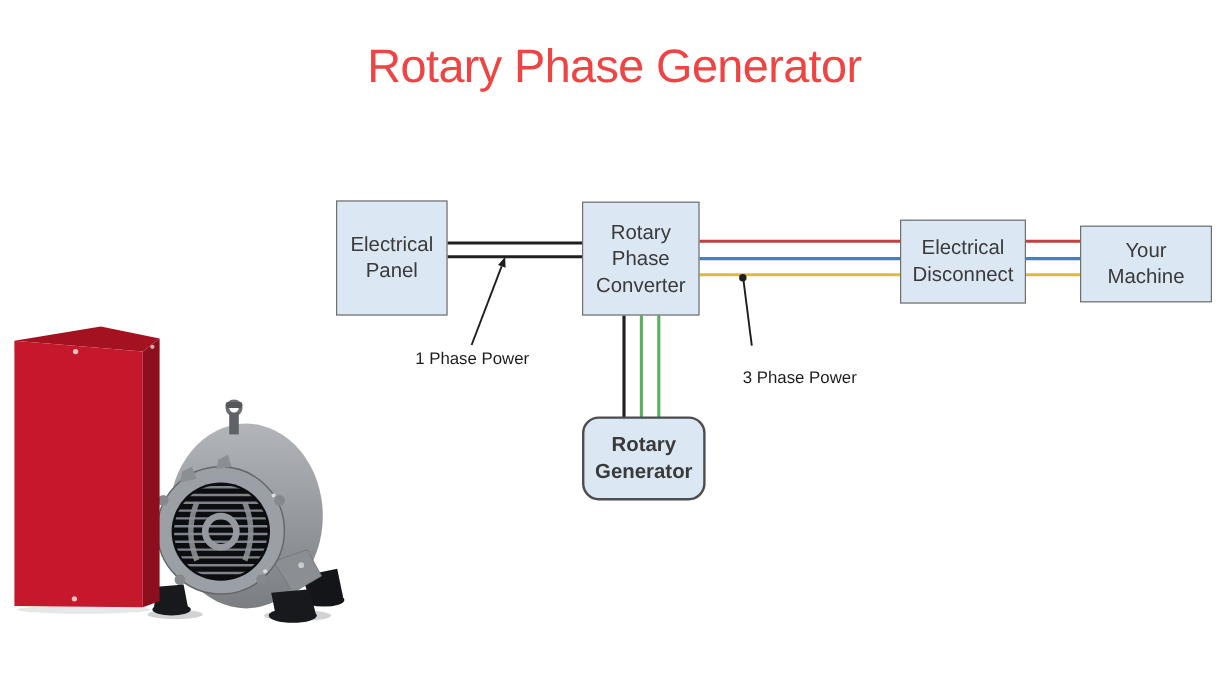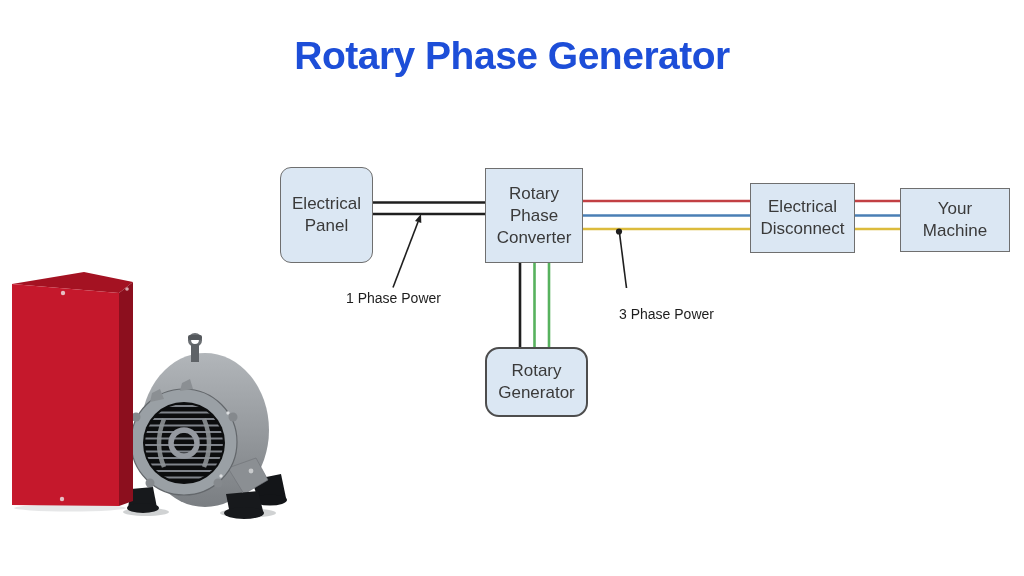--- a/index.html
+++ b/index.html
@@ -3,39 +3,39 @@
 <meta charset="utf-8">
 <style>
   html,body { margin:0; padding:0; background:#ffffff; }
   * { box-sizing:border-box; }
   .stage {
     position:relative; width:1024px; height:576px; background:#ffffff;
     font-family:"Liberation Sans", sans-serif; overflow:hidden;
   }
   .title {
     position:absolute; top:34px; left:0; width:100%; margin:0;
-    text-align:center; font-size:39px; font-weight:bold; color:#1d4ed8;
+    text-align:center; font-size:39px; font-weight:normal; color:#ef4444;
     letter-spacing:-0.5px; z-index:3;
   }
   .wires {
     position:absolute; left:0; top:0; width:1024px; height:576px; z-index:1;
   }
   .dbox {
     position:absolute; z-index:2;
     background:var(--box-fill,#dbe7f3);
     border:1.6px solid var(--box-border,#6f6f6f);
     display:flex; align-items:center; justify-content:center;
     text-align:center; font-size:17px; line-height:22px; color:#3a3a3a;
   }
-  #box-panel      { left:280px; top:167px; width:93px;  height:96px;border-radius:11px; }
+  #box-panel      { left:280px; top:167px; width:93px;  height:96px; }
   #box-converter  { left:485px; top:168px; width:98px;  height:95px; padding:4px 6px; }
   #box-disconnect { left:750px; top:183px; width:105px; height:70px; }
   #box-machine    { left:900px; top:188px; width:110px; height:64px; padding:0 10px; }
   #box-generator  { left:485px; top:347px; width:103px; height:70px;
-                    border-radius:14px; border-width:2px; border-color:#4d4d4d; }
+                    border-radius:14px; border-width:2px; border-color:#4d4d4d;font-weight:bold; }
   .wire-label {
     position:absolute; z-index:3; font-size:14px; color:#1d1d1d; white-space:nowrap;
   }
   #label-1phase { left:346px; top:290px; }
   #label-3phase { left:619px; top:290px;margin-top:16px; }
   .photo {
     position:absolute; left:0; top:265px; width:300px; height:276px; z-index:2;
   }
 </style>
 </head>

